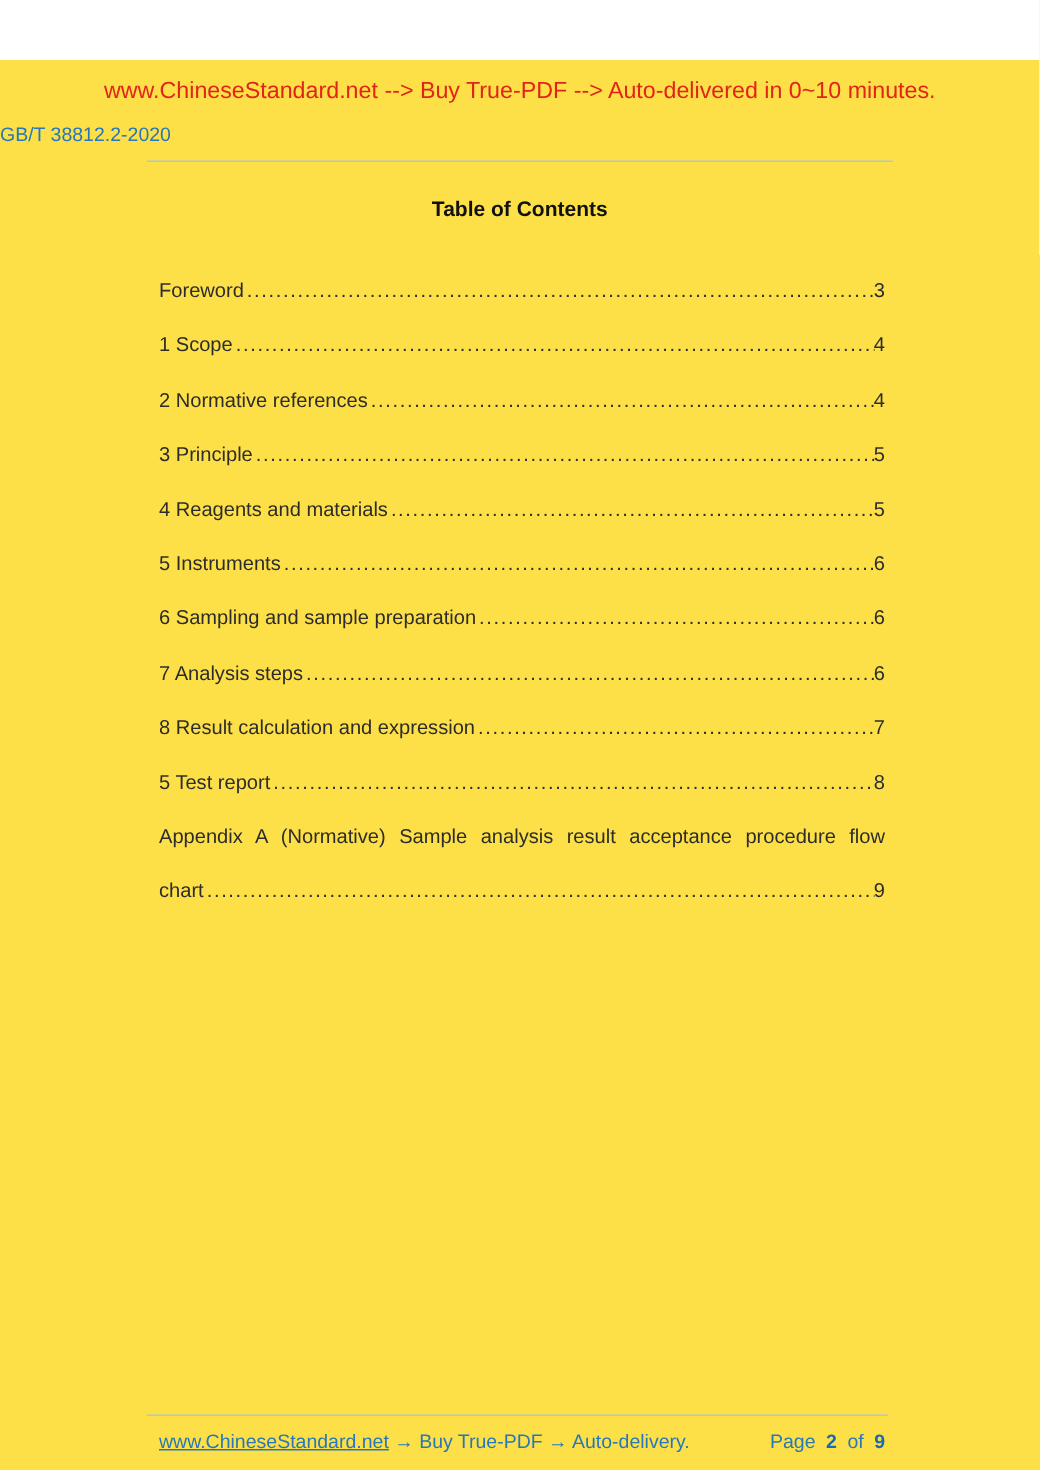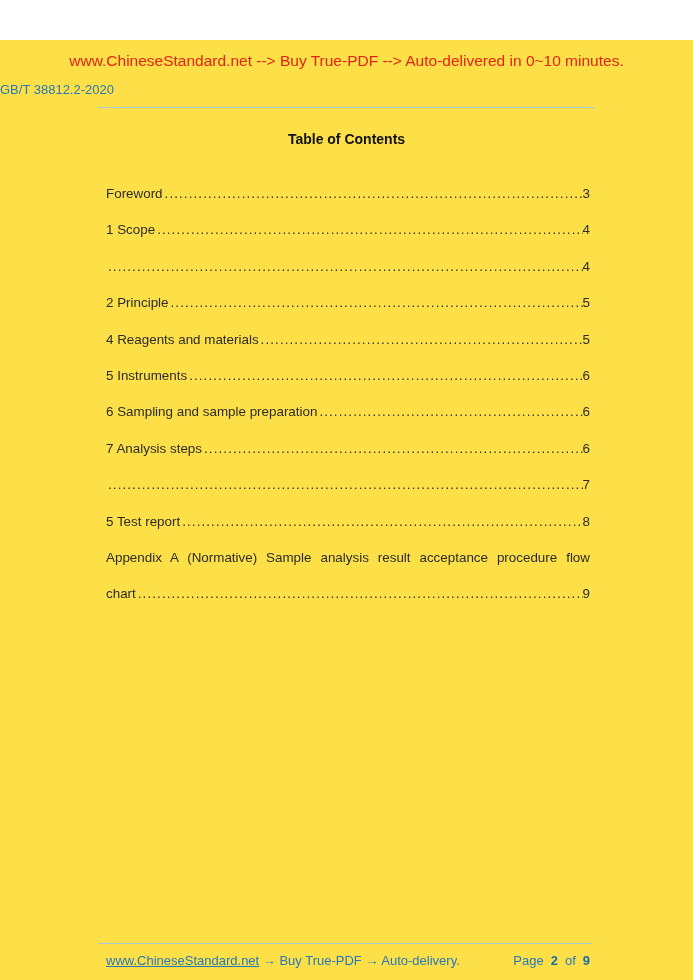--- a/index.html
+++ b/index.html
@@ -118,26 +118,27 @@
       <span class="toc-page">3</span>
     </div>
 
     <div class="toc-row">
       <span class="toc-label">1 Scope</span>
       <span class="toc-leader"></span>
       <span class="toc-page">4</span>
     </div>
 
     <div class="toc-row">
+      <span class="toc-label">2 Normative references</span>
       <span class="toc-leader"></span>
       <span class="toc-page">4</span>
     </div>
 
     <div class="toc-row">
-      <span class="toc-label">2 Principle</span>
+      <span class="toc-label">3 Principle</span>
       <span class="toc-leader"></span>
       <span class="toc-page">5</span>
     </div>
 
     <div class="toc-row">
       <span class="toc-label">4 Reagents and materials</span>
       <span class="toc-leader"></span>
       <span class="toc-page">5</span>
     </div>
 
@@ -153,20 +154,21 @@
       <span class="toc-page">6</span>
     </div>
 
     <div class="toc-row">
       <span class="toc-label">7 Analysis steps</span>
       <span class="toc-leader"></span>
       <span class="toc-page">6</span>
     </div>
 
     <div class="toc-row">
+      <span class="toc-label">8 Result calculation and expression</span>
       <span class="toc-leader"></span>
       <span class="toc-page">7</span>
     </div>
 
     <div class="toc-row">
       <span class="toc-label">5 Test report</span>
       <span class="toc-leader"></span>
       <span class="toc-page">8</span>
     </div>
 

